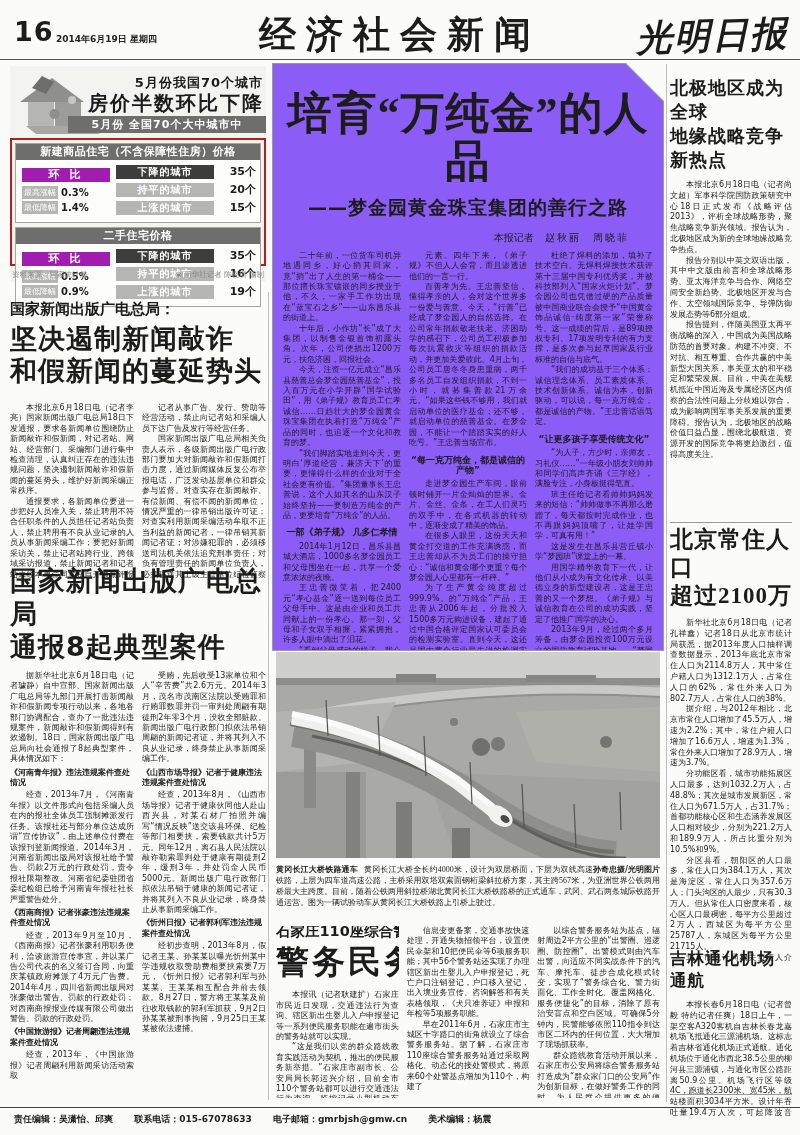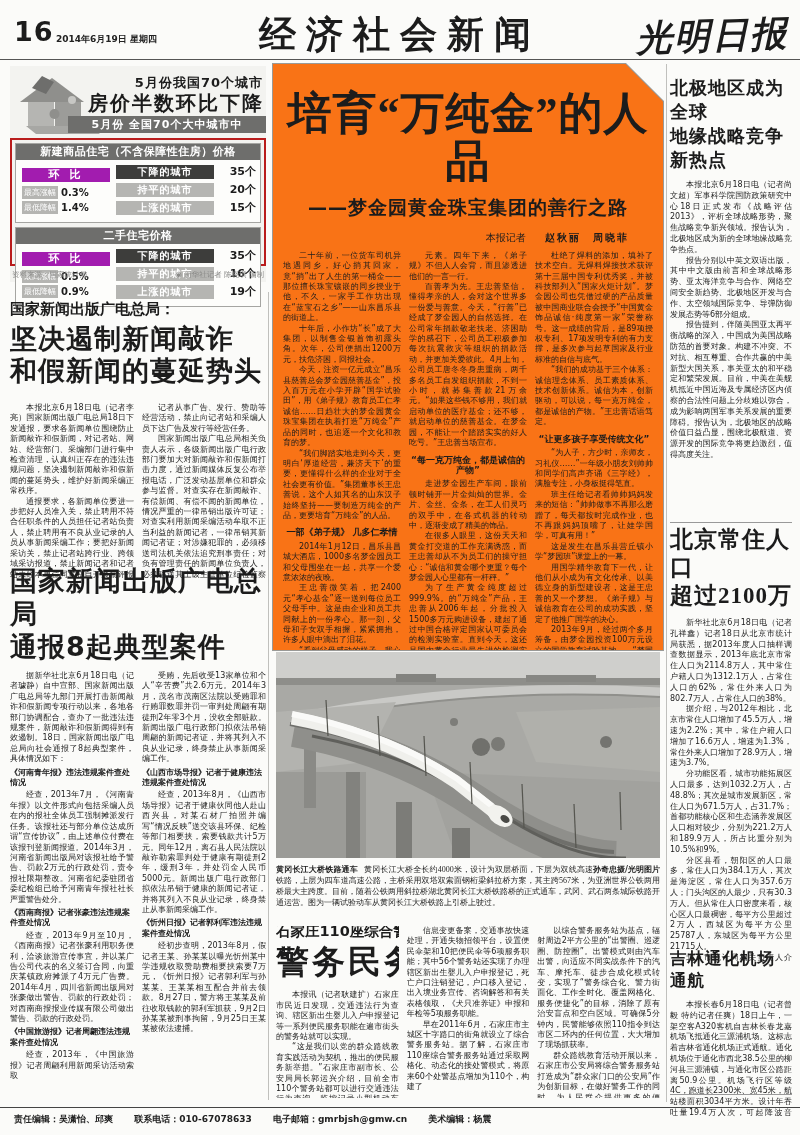--- a/index.html
+++ b/index.html
@@ -52,26 +52,26 @@
   #la1 .hl{font-family:"Liberation Serif","DejaVu Serif",serif;font-size:27px;font-weight:900;line-height:32px;letter-spacing:1px;}
   #la1 .bodycols{margin-top:16px;height:176px;}
 
   #la2{position:absolute;left:10px;top:564px;width:256px;}
   #la2 .hl{font-size:27px;font-weight:900;line-height:33px;letter-spacing:1px;}
   #la2 .bodycols{margin-top:8px;height:452px;}
 
   
   #main-box-outer{position:absolute;left:272px;top:63px;width:392px;height:588px;background:#9a9a97;
     clip-path:polygon(0 0,354px 0,100% 38px,100% 100%,0 100%);}
-  #main-box{position:absolute;left:1px;top:1px;right:1px;bottom:1px;background:#f97316;
+  #main-box{position:absolute;left:1px;top:1px;right:1px;bottom:1px;background:#8b5cf6;
     clip-path:polygon(0 0,352.5px 0,100% 37.5px,100% 100%,0 100%);}
   #main-box .title{margin:26px 8px 2px 8px;text-align:center;font-family:"Liberation Serif","DejaVu Serif",serif;font-size:44px;font-weight:900;letter-spacing:1px;line-height:1.1;}
   #main-box .subtitle{text-align:center;font-size:19px;font-weight:900;margin-top:8px;letter-spacing:1px;}
   #main-box .byline{text-align:right;margin:10px 34px 6px 0;font-size:10px;}
-  #main-box .byline .names{font-weight:700;font-family:"Liberation Serif","DejaVu Serif",serif;margin-left:16px;letter-spacing:2px;}
+  #main-box .byline .names{font-weight:400;font-family:"Liberation Serif","DejaVu Serif",serif;margin-left:8px;letter-spacing:2px;}
   #main-box .bodycols{margin:6px 10px 0 10px;height:428px;}
 
   
   #photo{position:absolute;left:276px;top:652px;width:384px;height:206px;}
   #caption{position:absolute;left:276px;top:864px;width:384px;font-size:8px;line-height:11px;text-align:justify;}
   #caption .cap-title{font-weight:900;font-family:"Liberation Serif","DejaVu Serif",serif;margin-right:6px;}
   #caption .cap-text{font-family:"Liberation Serif","DejaVu Serif",serif;}
   #caption .cap-credit{font-weight:900;float:right;}
 
   
@@ -361,18 +361,18 @@
     <div class="r-hl3">吉林通化机场通航</div>
     <div class="r-body" style="height:118px;">
         <div class="bp bp-p">本报长春6月18日电（记者曾毅 特约记者任爽）18日上午，一架空客A320客机自吉林长春龙嘉机场飞抵通化三源浦机场。这标志着吉林省通化机场正式通航。通化机场位于通化市西北38.5公里的柳河县三源浦镇，与通化市区公路距离50.9公里。机场飞行区等级4C，跑道长2300米、宽45米，航站楼面积3034平方米。设计年吞吐量19.4万人次，可起降波音737-800、空中客车A320-231等机型。通化机场目前已开通由南航吉林公司执飞的通化至长春往返航班。</div>
       </div>
   </div>
   <div class="rule-h" style="left:670px;width:122px;top:1094px;background:#999;"></div>
 
   <div class="rule-h" style="left:0;right:0;top:1107px;background:#444;"></div>
   <div id="footer">
     <span>责任编辑：吴潇怡、邱爽</span>
-    <span>联系电话：010-67078633</span>
+    <span>联系电话：015-67078633</span>
     <span>电子邮箱：gmrbjsh@gmw.cn</span>
     <span>美术编辑：杨震</span>
   </div>
 
 </div>
 
 </body></html>

